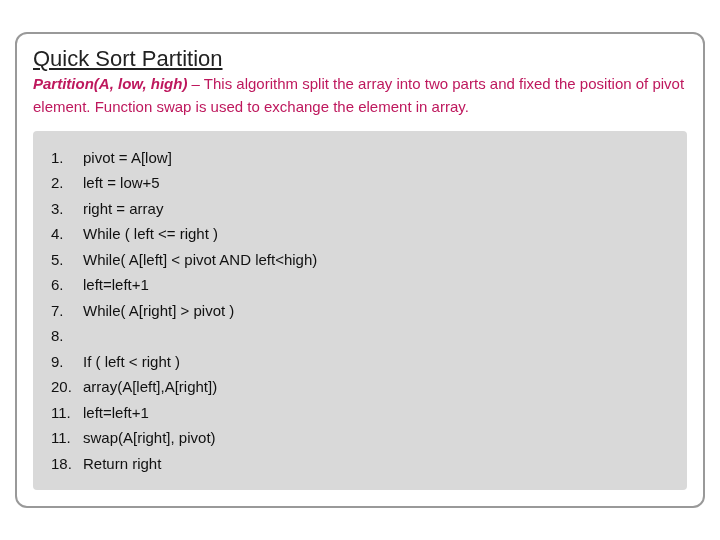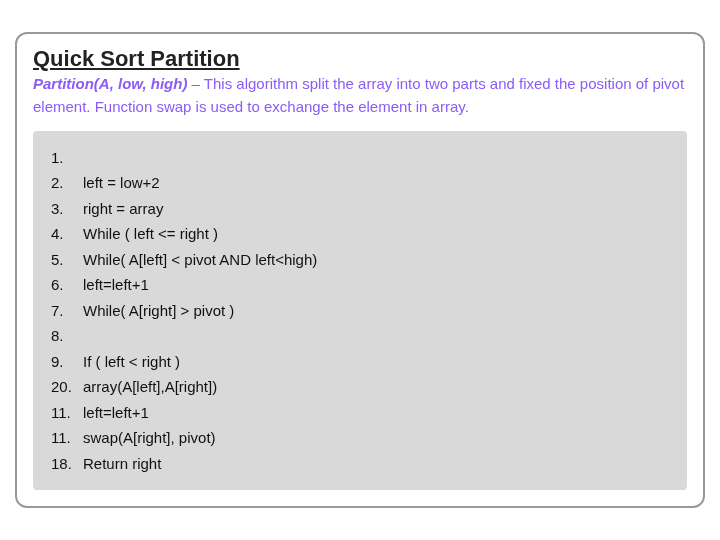--- a/index.html
+++ b/index.html
@@ -21,28 +21,28 @@
     .card {
       width: 690px;
       border: 2px solid #999;
       border-radius: 12px;
       padding: 12px 16px 16px 16px;
       background: #ffffff;
     }
 
     .title {
       font-size: 22px;
-      font-weight: bold;
+      font-weight: normal;
       color: #222;
       text-decoration: underline;
     }
 
     .description {
       font-size: 15px;
-      color: #8b5cf6;
+      color: #be185d;
       line-height: 1.55;
       margin-bottom: 12px;
     }
 
     .description .func-name {
       font-style: italic;
       font-weight: bold;
     }
 
     .code-block {
@@ -75,24 +75,25 @@
   <div class="title">Quick Sort Partition</div>
 
   <div class="description">
     <span class="func-name">Partition(A, low, high)</span><span> –</span><span> This algorithm split the array into two parts and fixed the position of pivot element. Function swap is used to exchange the element in array.</span>
   </div>
 
   <div class="code-block">
 
   <div class="code-line">
         <span class="line-num">1.</span>
+        <span class="line-content">pivot = A[low]</span>
       </div>
       <div class="code-line">
         <span class="line-num">2.</span>
-        <span class="line-content">left = low+2</span>
+        <span class="line-content">left = low+5</span>
       </div>
       <div class="code-line">
         <span class="line-num">3.</span>
         <span class="line-content">right = array</span>
       </div>
       <div class="code-line">
         <span class="line-num">4.</span>
         <span class="line-content">While ( left &lt;= right )</span>
       </div>
       <div class="code-line">

